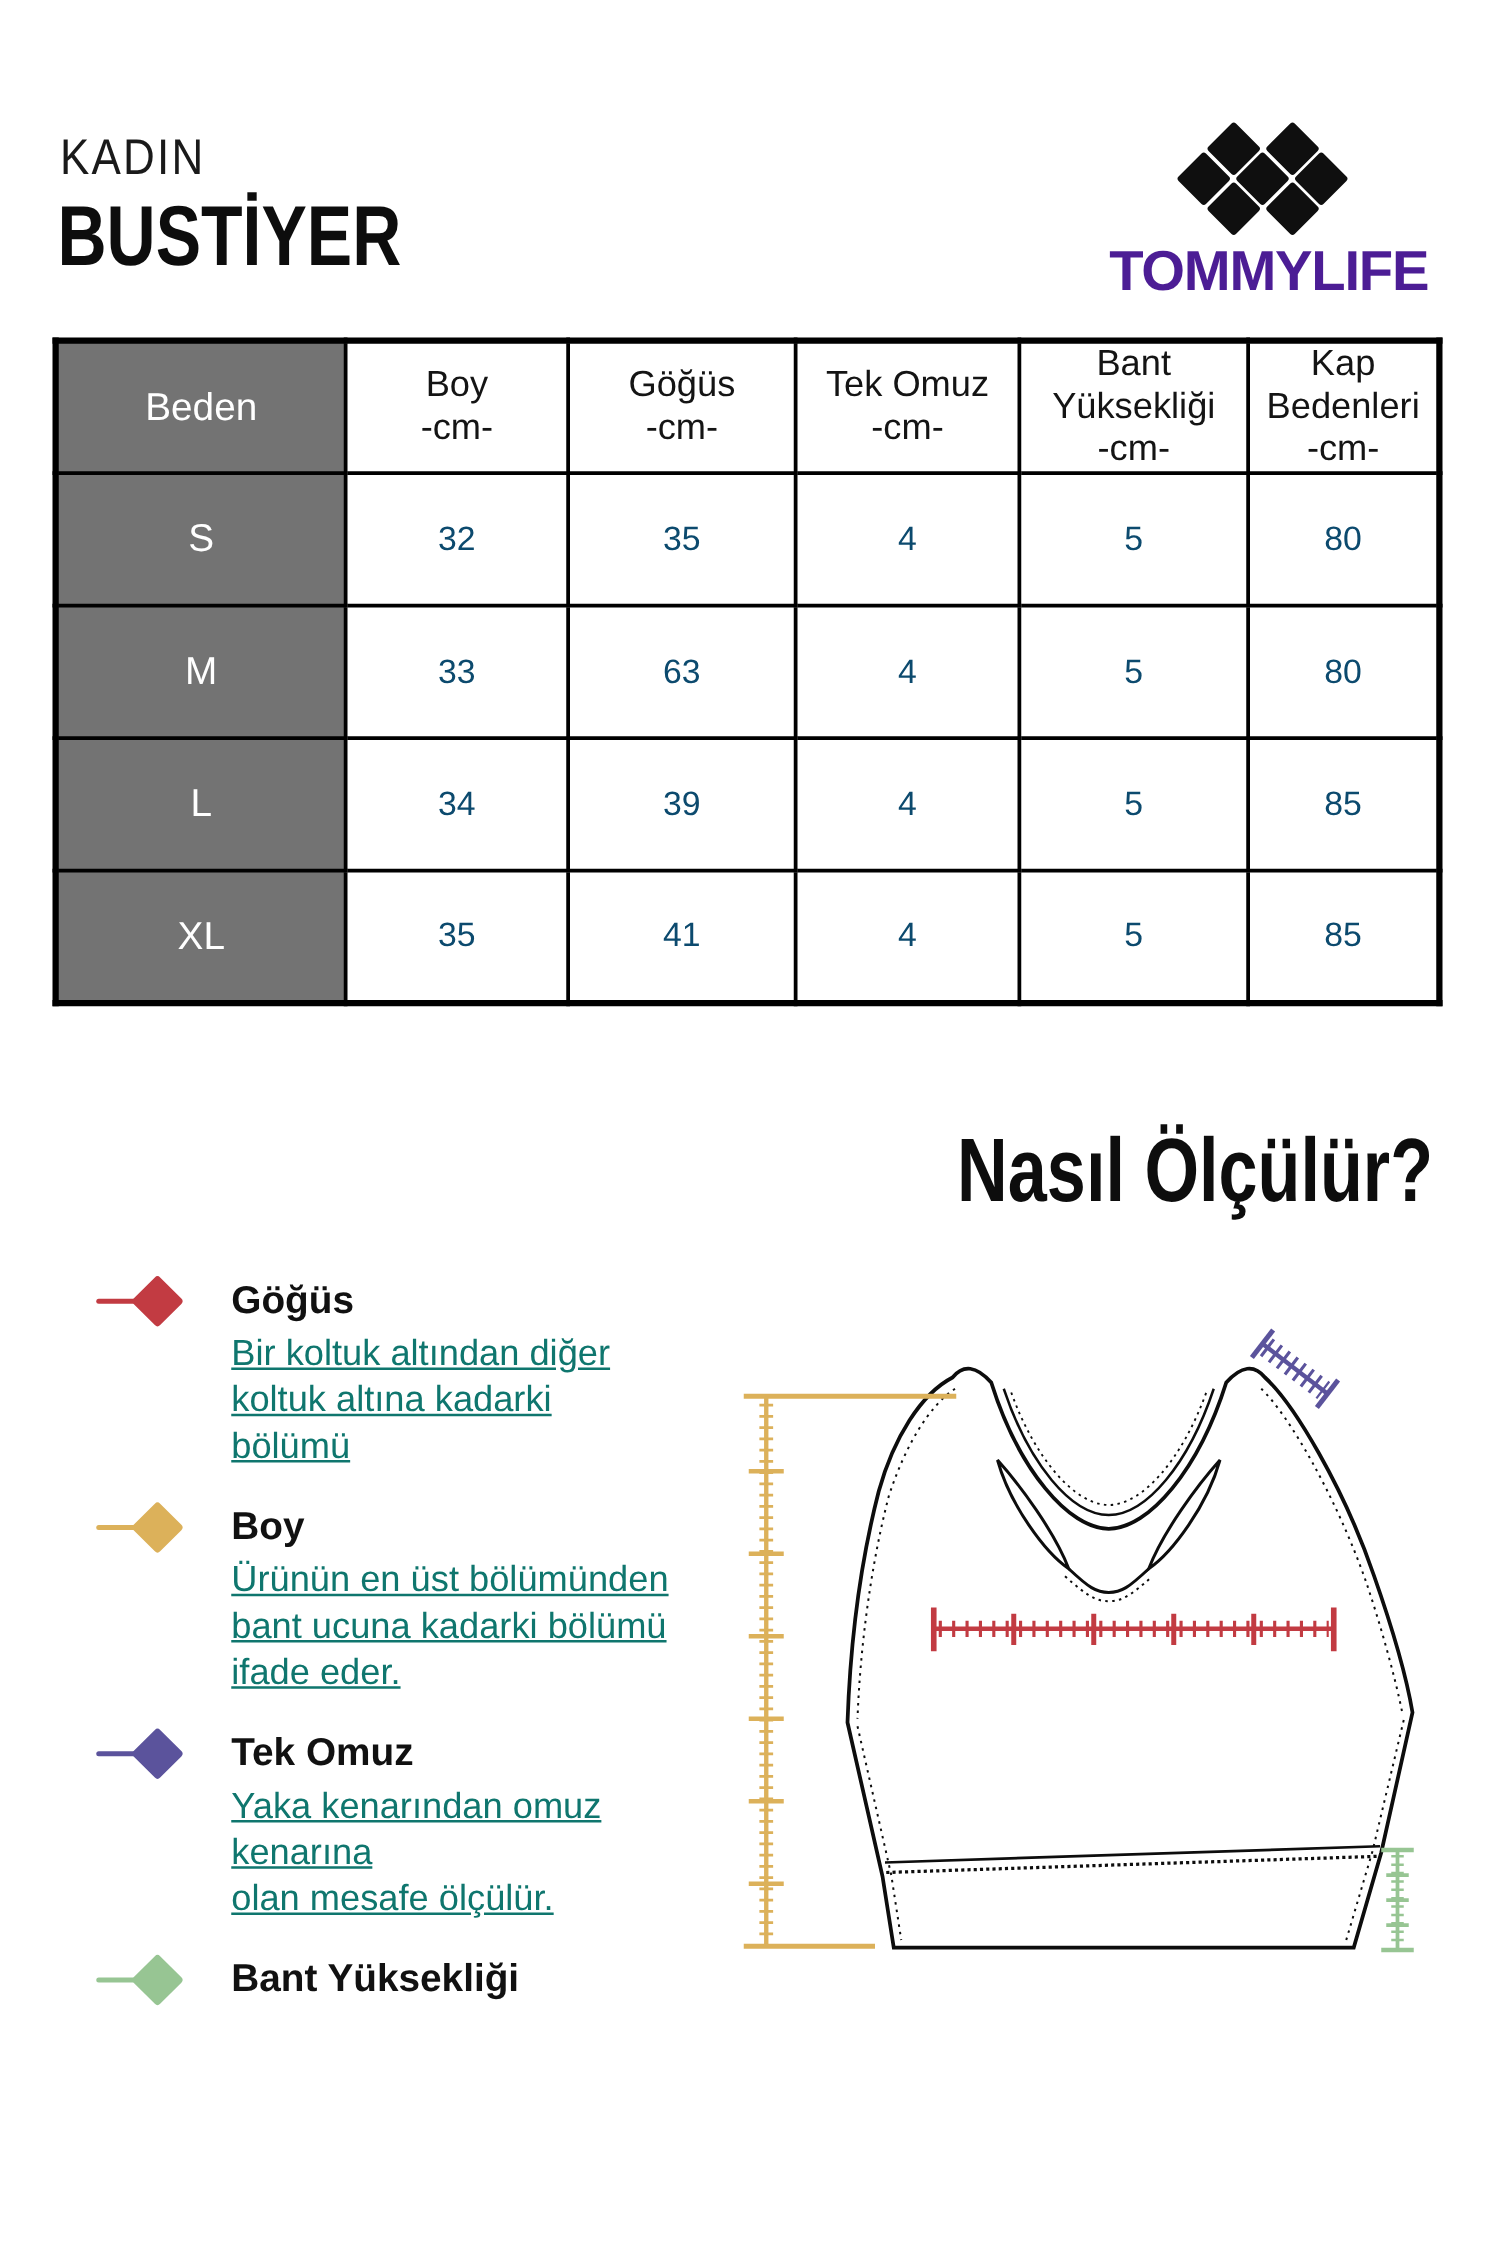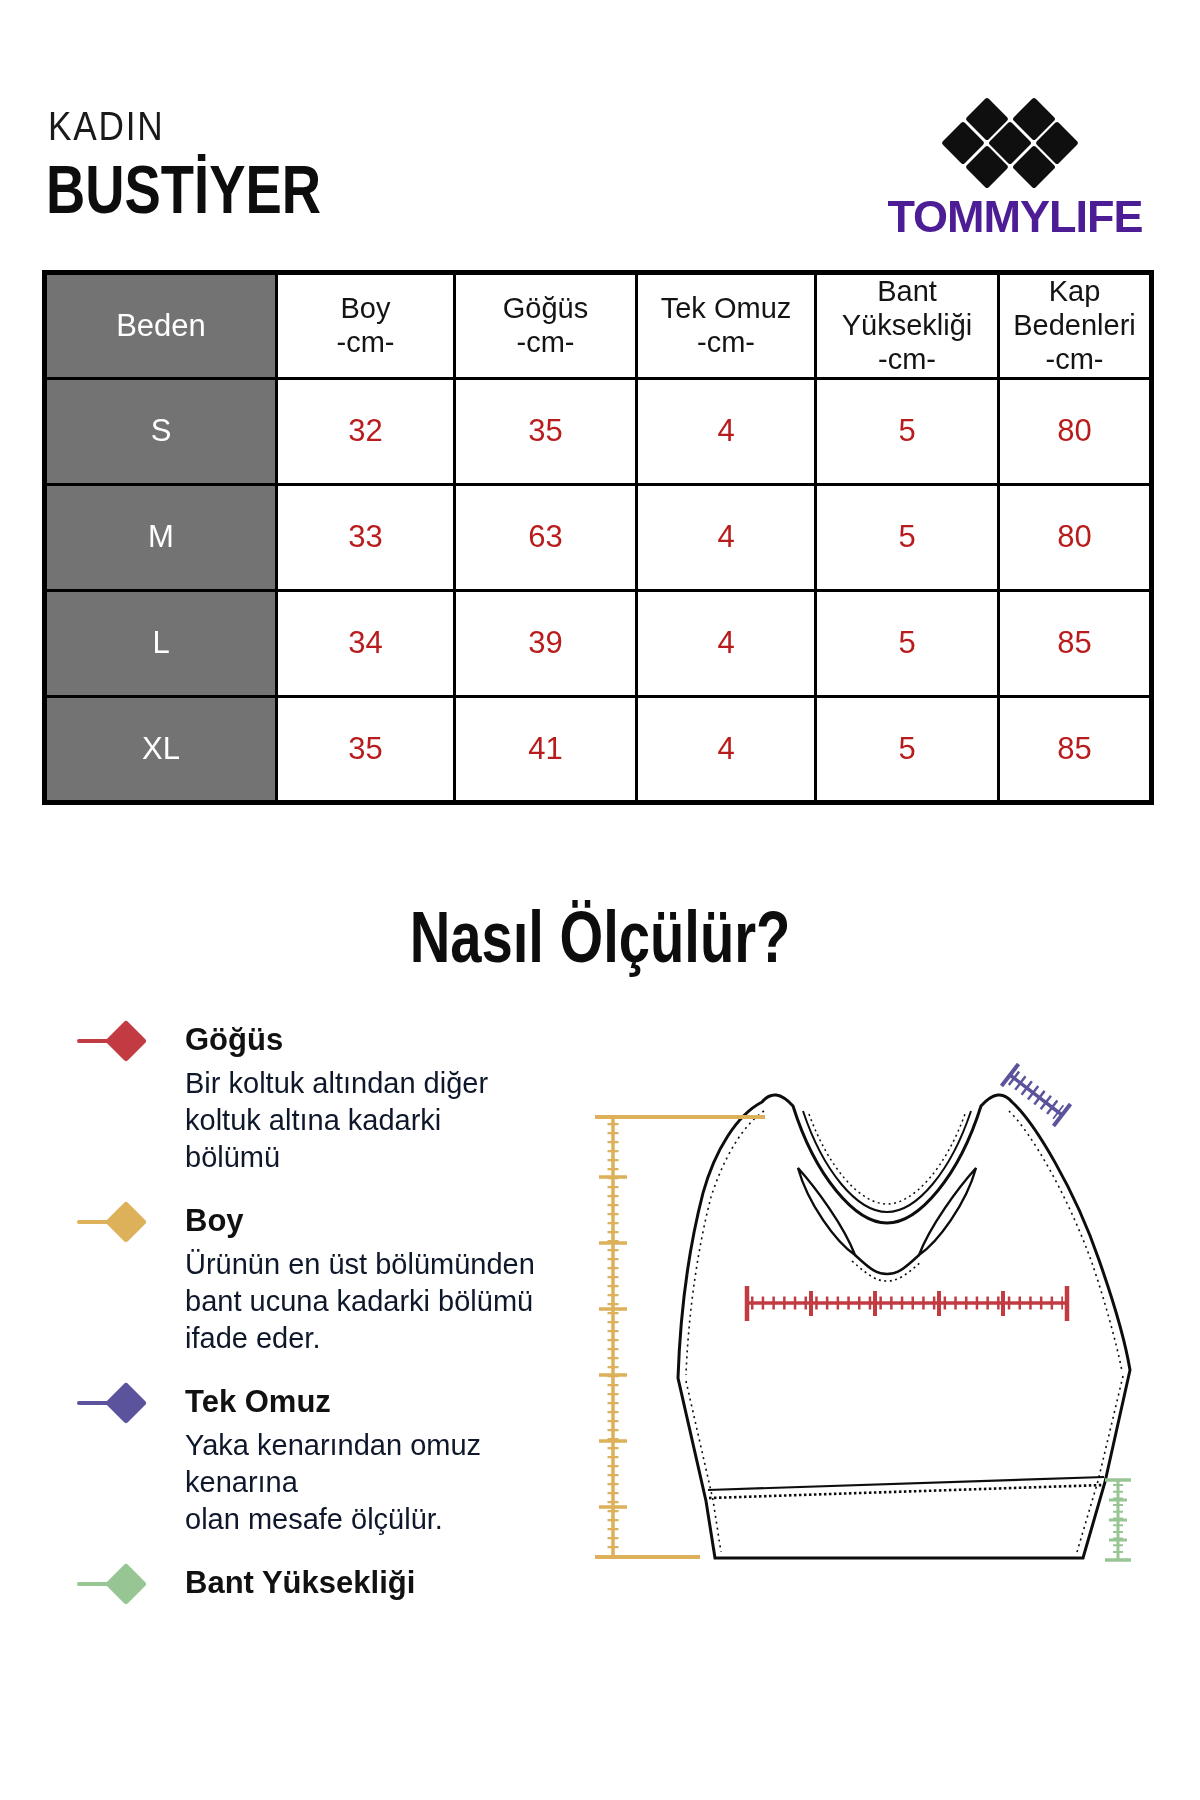--- a/index.html
+++ b/index.html
@@ -38,37 +38,37 @@
     border:3px solid #000;text-align:center;vertical-align:middle;
     font-weight:400;padding:0;
   }
   table.size-table .hrow{height:86px;}
   table.size-table .drow{height:106px;}
   .col-size{width:232px;}
   .col-boy{width:178px;} .col-gogus{width:182px;} .col-tekomuz{width:179px;}
   .col-bant{width:183px;} .col-kap{width:153px;}
   .dark-cell{background:#737373;color:#ffffff;font-size:31px;border-top-color:#0a0a0a;border-bottom-color:#0a0a0a;}
   .head-cell{font-size:29px;line-height:1.17;color:#141414;}
-  .num-cell{font-size:31px;color:#b91c1c;}
-  
-  .htm-title{position:absolute;left:0;top:896px;width:1200px;text-align:center;}
+  .num-cell{font-size:27px;color:#0c4a6e;}
+  
+  .htm-title{position:absolute;left:0;top:896px;width:1200px;text-align:right;}
   .htm-title span{
     display:inline-block;font-size:72px;font-weight:600;color:#0d0d0d;
     transform:scaleX(0.78);transform-origin:center top;letter-spacing:0px;
   }
   .legend{position:absolute;left:65px;top:1022px;width:470px;}
   .legend-item{display:flex;margin-bottom:27px;}
   .legend-icon{flex:none;width:120px;height:40px;position:relative;}
   .legend-tail{position:absolute;left:12px;top:17px;width:54px;height:4px;border-radius:2px;}
   .legend-diamond{
     position:absolute;left:61px;top:19px;width:30px;height:30px;border-radius:3px;
     transform:translate(-50%,-50%) rotate(45deg);
   }
   .legend-name{margin:0 0 7px 0;font-size:31px;font-weight:700;color:#111;line-height:36px;}
-  .legend-line{font-size:29px;line-height:37px;color:#0f172a;}
+  .legend-line{font-size:29px;line-height:37px;color:#0f766e;text-decoration:underline;}
   
   .diagram{position:absolute;left:515px;top:925px;width:620px;height:660px;}
 </style>
 </head>
 <body>
 
 <div class="cat-label">KADIN</div>
 <div class="prod-label">BUSTİYER</div>
 
 <div class="logo-cluster">

